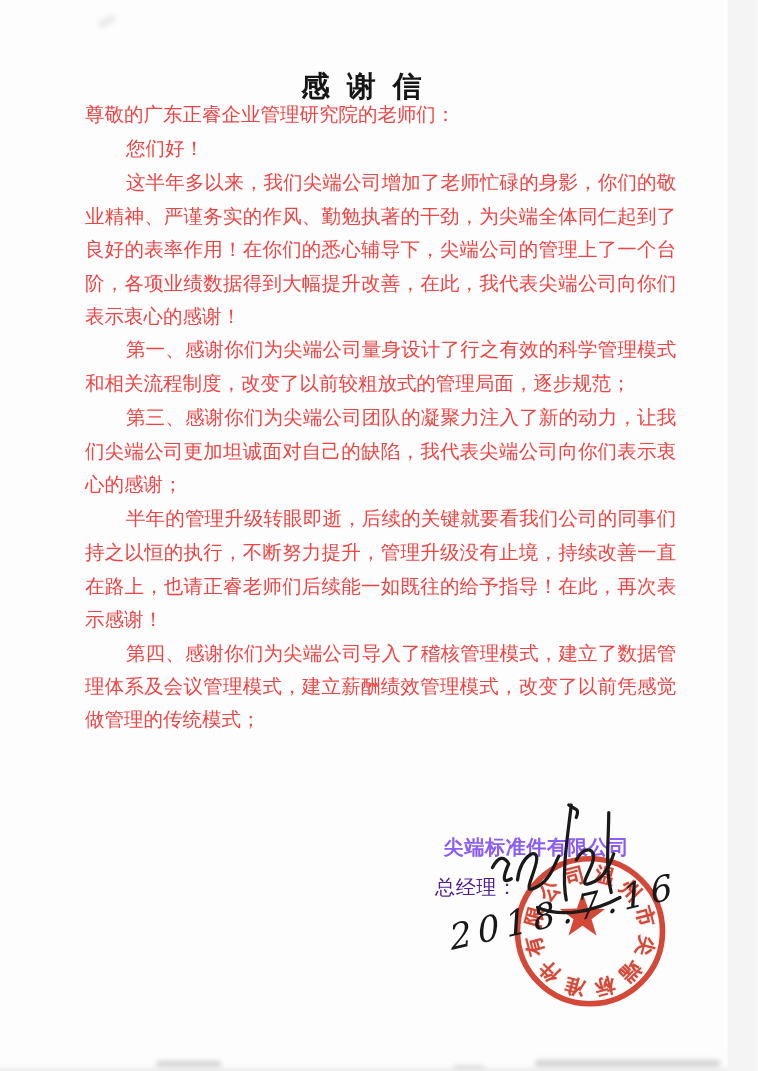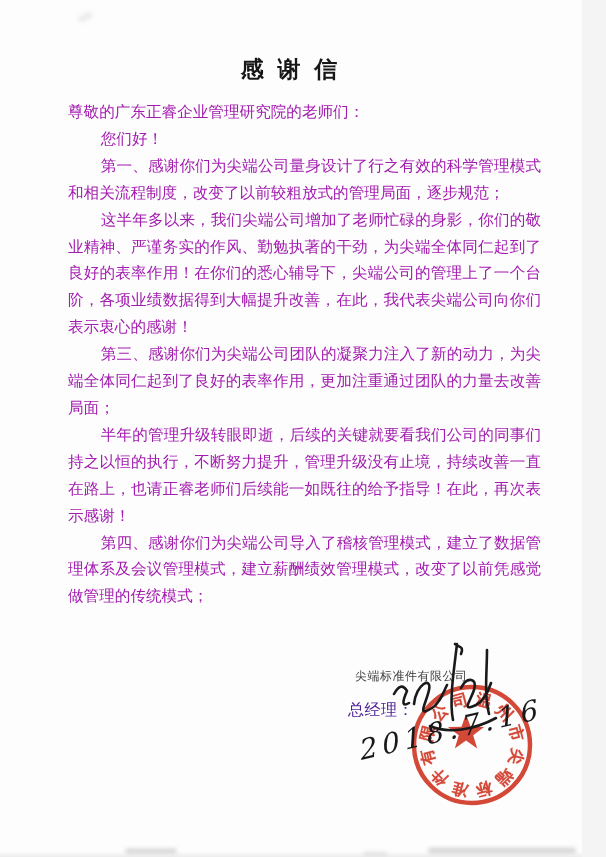--- a/index.html
+++ b/index.html
@@ -14,31 +14,31 @@
     color:var(--ink,#1e1e1e);
   }
   
   .title{
     position:absolute;top:54px;left:0;width:100%;
     text-align:center;
     font-size:23px;font-weight:bold;letter-spacing:4px;
     color:#161616;
   }
   .content{
-    position:absolute;left:68px;top:99px;width:473px;
+    position:absolute;left:68px;top:80px;width:473px;
     font-size:15.6px;line-height:26.9px;
     text-align:justify;text-justify:inter-ideograph;
-    color:#a21caf;
+    color:#ef4444;
   }
   .content p{margin:0;padding:0;}
   .content p.indent{text-indent:2.1em;}
   
   .sig-company{
     position:absolute;left:355px;top:668px;
-    font-size:12px;letter-spacing:0.5px;color:#404040;z-index:1;
+    font-size:16px;letter-spacing:0.5px;color:#8b5cf6;z-index:1;font-weight:bold;
   }
   .sig-role{
     position:absolute;left:348px;top:700px;
     font-size:16px;letter-spacing:0.5px;color:#4c1d95;z-index:1;
   }
   .sig-scribble{
     position:absolute;left:388px;top:638px;width:132px;height:112px;
     z-index:4;pointer-events:none;
   }
   .sig-date{
@@ -83,23 +83,23 @@
 </head>
 <body>
 
 <div class="page">
 
   <div class="title">感 谢 信</div>
 
   <div class="content">
     <p>尊敬的广东正睿企业管理研究院的老师们：</p>
     <p class="indent">您们好！</p>
+    <p class="indent">这半年多以来，我们尖端公司增加了老师忙碌的身影，你们的敬业精神、严谨务实的作风、勤勉执著的干劲，为尖端全体同仁起到了良好的表率作用！在你们的悉心辅导下，尖端公司的管理上了一个台阶，各项业绩数据得到大幅提升改善，在此，我代表尖端公司向你们表示衷心的感谢！</p>
     <p class="indent">第一、感谢你们为尖端公司量身设计了行之有效的科学管理模式和相关流程制度，改变了以前较粗放式的管理局面，逐步规范；</p>
-    <p class="indent">这半年多以来，我们尖端公司增加了老师忙碌的身影，你们的敬业精神、严谨务实的作风、勤勉执著的干劲，为尖端全体同仁起到了良好的表率作用！在你们的悉心辅导下，尖端公司的管理上了一个台阶，各项业绩数据得到大幅提升改善，在此，我代表尖端公司向你们表示衷心的感谢！</p>
-    <p class="indent">第三、感谢你们为尖端公司团队的凝聚力注入了新的动力，为尖端全体同仁起到了良好的表率作用，更加注重通过团队的力量去改善局面；</p>
+    <p class="indent">第三、感谢你们为尖端公司团队的凝聚力注入了新的动力，让我们尖端公司更加坦诚面对自己的缺陷，我代表尖端公司向你们表示衷心的感谢；</p>
     <p class="indent">半年的管理升级转眼即逝，后续的关键就要看我们公司的同事们持之以恒的执行，不断努力提升，管理升级没有止境，持续改善一直在路上，也请正睿老师们后续能一如既往的给予指导！在此，再次表示感谢！</p>
     <p class="indent">第四、感谢你们为尖端公司导入了稽核管理模式，建立了数据管理体系及会议管理模式，建立薪酬绩效管理模式，改变了以前凭感觉做管理的传统模式；</p>
   </div>
 
   <div class="sig-company">尖端标准件有限公司</div>
   <div class="sig-role">总经理：</div>
 
   <div class="seal">
     <svg width="140" height="140" viewBox="0 0 140 140">
       <circle cx="70" cy="70" r="58" fill="none" style="stroke:var(--seal-red,#d13b2a)" stroke-width="4.5"></circle>

